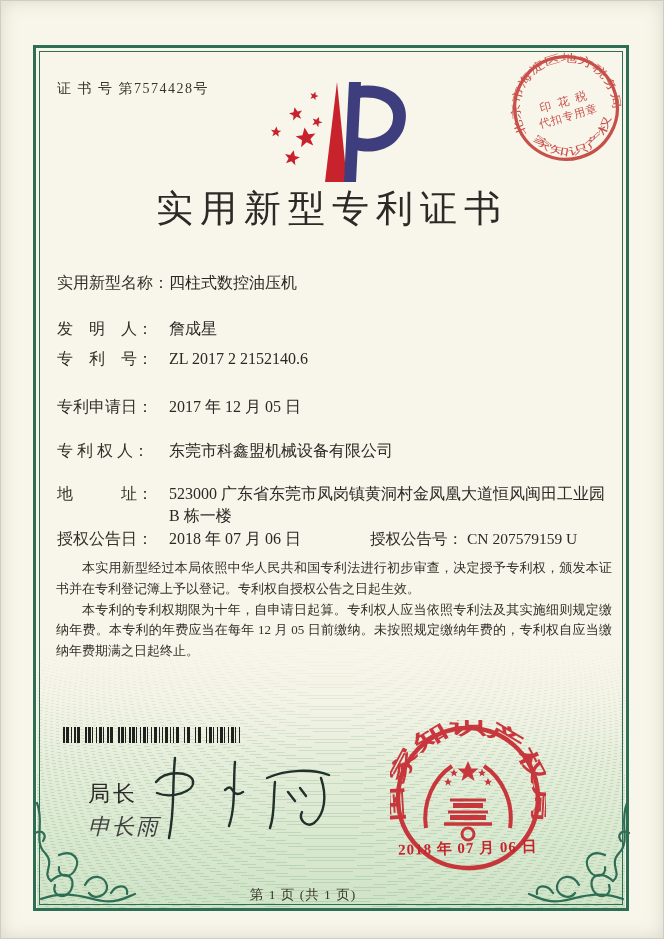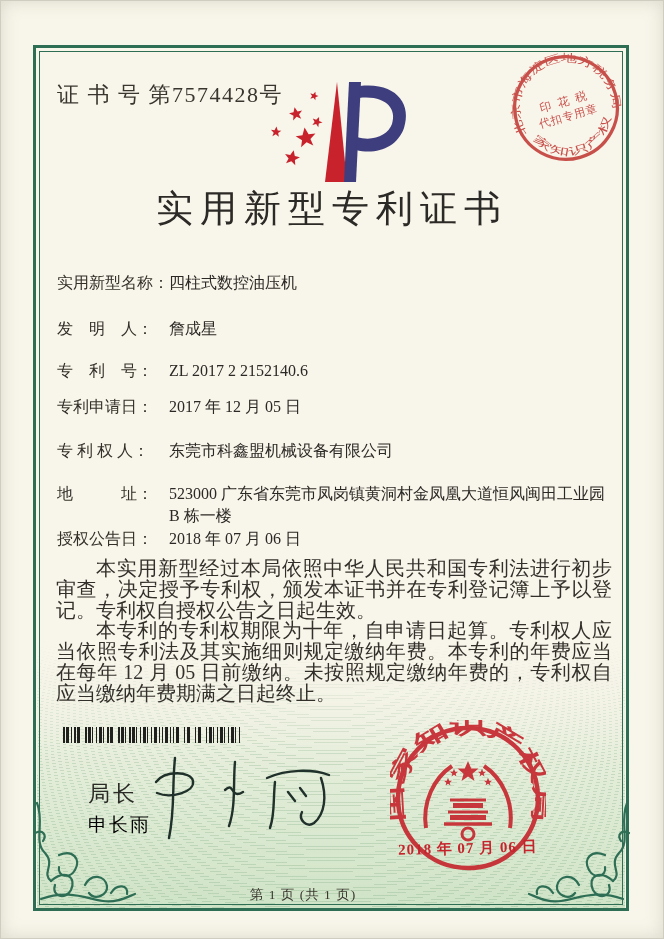--- a/index.html
+++ b/index.html
@@ -11,45 +11,45 @@
     background:
       repeating-radial-gradient(140% 120% at 50% -60%, rgba(96,150,104,.22) 0 1.2px, rgba(255,255,255,0) 1.2px 7px),
       linear-gradient(180deg, rgba(216,233,209,0) 0%, rgba(214,232,206,.5) 40%, rgba(199,224,192,.85) 100%);
     -webkit-mask-image:linear-gradient(180deg,transparent 0,#000 45%);
     mask-image:linear-gradient(180deg,transparent 0,#000 45%);}
   .frame{position:absolute;left:33px;top:45px;width:596px;height:866px;box-sizing:border-box;
     border:3px solid #2e6e55;z-index:2;pointer-events:none;}
   .frame-inner{position:absolute;inset:3px;border:1px solid #2e6e55;}
   .content{position:absolute;inset:0;z-index:3;color:#2e2b27;}
 
-  .cert-no{position:absolute;left:57px;top:80px;font-size:22px;letter-spacing:1.5px;color:#39362f;}
+  .cert-no{position:absolute;left:57px;top:80px;font-size:14px;letter-spacing:1.5px;color:#39362f;}
   .logo{position:absolute;left:248px;top:80px;width:172px;height:106px;}
   .tax-stamp{position:absolute;left:510px;top:52px;width:112px;height:112px;opacity:.88;}
   .tax-stamp text{fill:#c23a36;font-family:"Liberation Serif",serif;}
   .title{position:absolute;left:0;width:664px;top:184px;text-align:center;
     font-size:37px;letter-spacing:7px;color:#2c2a26;font-weight:500;}
 
   .field{position:absolute;left:57px;display:flex;align-items:flex-start;font-size:16px;line-height:22px;}
   .field .lbl{flex:0 0 auto;min-width:112px;white-space:pre;color:#33302a;}
   .field .val{max-width:445px;color:#2b2925;}
   .grant-no{position:absolute;left:370px;display:flex;font-size:15.5px;line-height:22px;}
   .grant-no .lbl{white-space:pre;}
   .grant-no .val{margin-left:4px;}
 
-  .paras{position:absolute;left:56px;top:558px;width:556px;font-size:20px;line-height:20.8px;
+  .paras{position:absolute;left:56px;top:558px;width:556px;font-size:13px;line-height:20.8px;
     text-align:justify;color:#33302b;}
   .paras p{margin:0;text-indent:2em;}
 
   .barcode{position:absolute;left:63px;top:727px;width:178px;height:16px;
     background:repeating-linear-gradient(90deg,
       #20201e 0,#20201e 1.5px,transparent 1.5px,transparent 3px,
       #20201e 3px,#20201e 6px,transparent 6px,transparent 7.5px,
       #20201e 7.5px,#20201e 8.5px,transparent 8.5px,transparent 11px);}
   .signer-title{position:absolute;left:88px;top:779px;font-size:22px;letter-spacing:3px;color:#2a2a26;}
-  .signer-name{position:absolute;left:88px;top:812px;font-size:19px;letter-spacing:2px;color:#000000;}
+  .signer-name{position:absolute;left:88px;top:812px;font-size:22px;letter-spacing:2px;color:#404040;font-style:italic;}
   .signature{position:absolute;left:145px;top:748px;width:200px;height:102px;}
   .seal{position:absolute;left:390px;top:720px;width:156px;height:156px;opacity:.9;}
   .seal text{fill:#c5242c;font-family:"Liberation Serif",serif;}
   .seal-date{position:absolute;left:398px;top:839px;font-size:15px;color:#c5242c;
     letter-spacing:1px;font-weight:600;transform:rotate(-1.5deg);}
   .footer{position:absolute;left:33px;width:596px;top:886px;text-align:center;
     font-size:13.5px;letter-spacing:1px;color:#3a372f;transform:translateX(-28px);}
   .flourish{position:absolute;width:112px;height:112px;z-index:3;}
   .flourish.left{left:29px;top:797px;}
   .flourish.right{left:523px;top:797px;transform:scaleX(-1);}
@@ -127,39 +127,43 @@
     <div class="title">实用新型专利证书</div>
 
     <div class="field" style="top:272px">
       <span class="lbl">实用新型名称：</span>
       <span class="val">四柱式数控油压机</span>
     </div>
     <div class="field" style="top:318px">
       <span class="lbl">发　明　人：</span>
       <span class="val">詹成星</span>
     </div>
-    <div class="field" style="top:360px">
+    <div class="field" style="top:348px">
       <span class="lbl">专　利　号：</span>
       <span class="val">ZL 2017 2 2152140.6</span>
     </div>
     <div class="field" style="top:396px">
       <span class="lbl">专利申请日：</span>
       <span class="val">2017 年 12 月 05 日</span>
     </div>
     <div class="field" style="top:440px">
       <span class="lbl">专 利 权 人：</span>
       <span class="val">东莞市科鑫盟机械设备有限公司</span>
     </div>
     <div class="field" style="top:483px">
       <span class="lbl">地　　　址：</span>
       <span class="val">523000 广东省东莞市凤岗镇黄洞村金凤凰大道恒风闽田工业园 B 栋一楼</span>
     </div>
     <div class="field" style="top:528px">
       <span class="lbl">授权公告日：</span>
       <span class="val">2018 年 07 月 06 日</span>
+    </div>
+    <div class="grant-no" style="top:528px">
+      <span class="lbl">授权公告号：</span>
+      <span class="val">CN 207579159 U</span>
     </div>
 
     <div class="paras">
       <p>本实用新型经过本局依照中华人民共和国专利法进行初步审查，决定授予专利权，颁发本证书并在专利登记簿上予以登记。专利权自授权公告之日起生效。</p>
       <p>本专利的专利权期限为十年，自申请日起算。专利权人应当依照专利法及其实施细则规定缴纳年费。本专利的年费应当在每年 12 月 05 日前缴纳。未按照规定缴纳年费的，专利权自应当缴纳年费期满之日起终止。</p>
     </div>
 
     <div class="barcode"></div>
 
     <div class="signer-title">局长</div>

